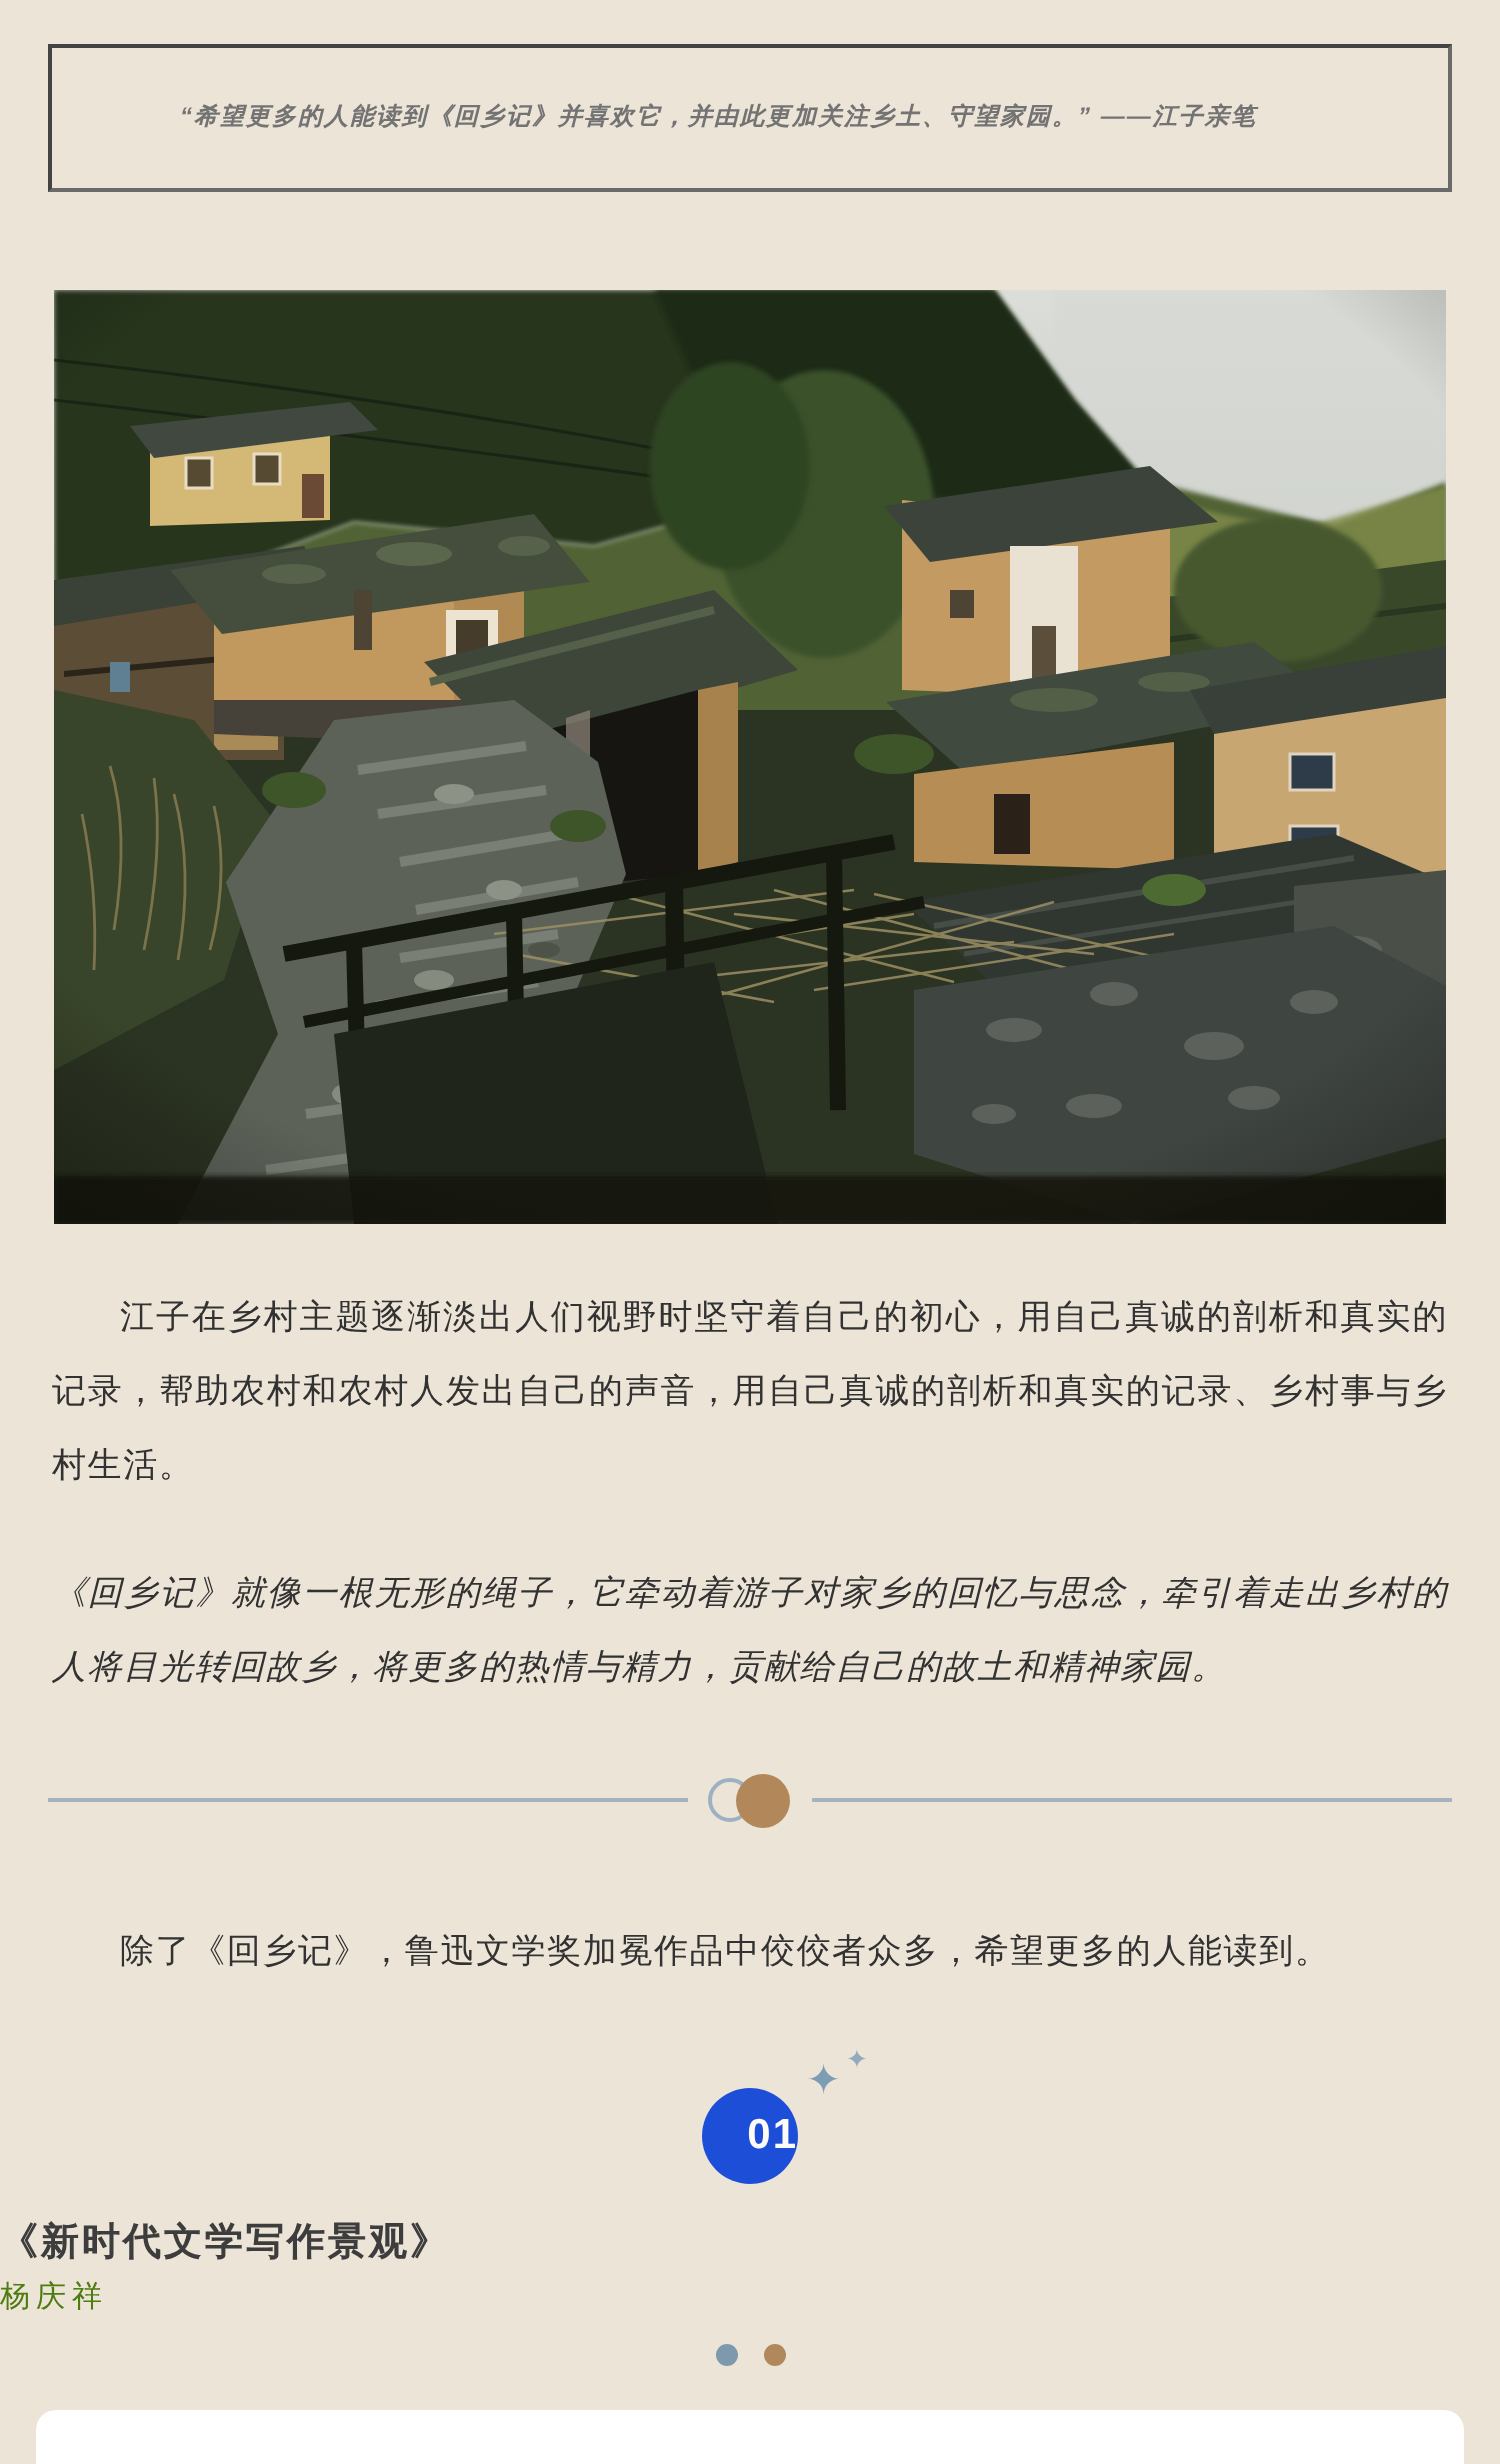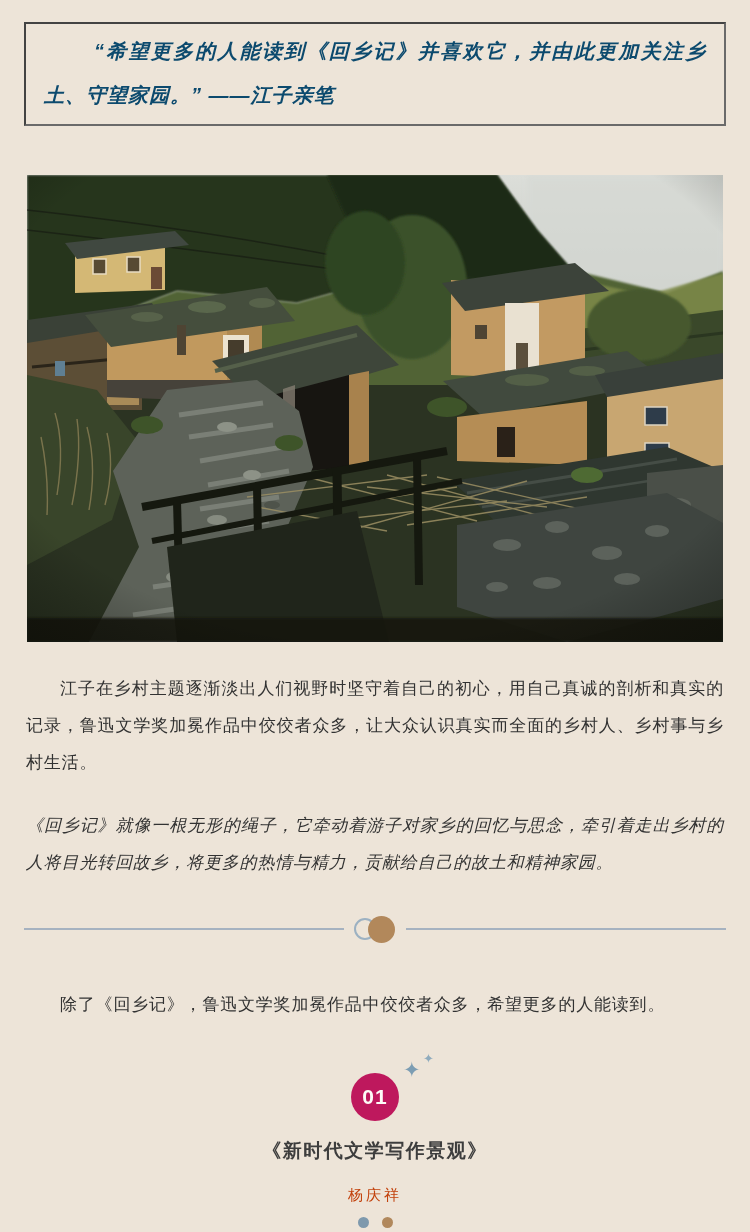--- a/index.html
+++ b/index.html
@@ -14,25 +14,25 @@
   .quote-box{
     margin:22px 24px 0;
     border:2px solid #434343;
     border-right-color:#6a6a6a;
     border-bottom-color:#6a6a6a;
     padding:5px 18px 7px;
     box-sizing:border-box;
     background:#ede4d8;
   }
   .quote-text{
-    margin:0;
-    color:#0c4a6e;
+    margin:16px;
+    color:#737373;
     font-style:italic;
     font-weight:600;
-    font-size:20px;
+    font-size:12px;
     line-height:2.2;
     letter-spacing:1px;
     text-indent:2.5em;
     text-align:justify;
   }
   
   .photo-frame{
     width:696px;height:467px;
     margin:49px auto 0;
     overflow:hidden;
@@ -71,27 +71,27 @@
   .badge-circle{
     width:48px;height:48px;border-radius:50%;
     background:#a9bcc9;
     display:flex;align-items:center;justify-content:center;
   }
   .badge-number{color:#fdfbf7;font-size:21px;font-weight:700;letter-spacing:1px;}
   .sparkle-lg{position:absolute;left:52px;top:-14px;color:#7c9db3;font-size:21px;line-height:1;}
   .sparkle-sm{position:absolute;left:72px;top:-21px;color:#8fabbd;font-size:13px;line-height:1;}
   
   .book-title{
-    margin:16px 0 0;text-align:center;
+    margin:16px 0 0;text-align:left;
     color:#3d3d3d;font-size:19px;font-weight:700;
     letter-spacing:1.5px;line-height:1.5;
   }
   .book-author{
-    margin:18px 0 0;text-align:center;
-    color:#c2410c;font-size:15px;letter-spacing:3px;line-height:1.5;
+    margin:2px 0 0;
+    color:#4d7c0f;font-size:15px;letter-spacing:3px;line-height:1.5;
   }
   
   .dots-row{display:flex;justify-content:center;gap:13px;margin-top:11px;height:11px;}
   .carousel-dot{width:11px;height:11px;border-radius:50%;cursor:pointer;}
   
   .next-card{
     margin:22px 18px 0;height:60px;
     background:#ffffff;border-radius:10px 10px 0 0;
   }
 </style>
@@ -267,36 +267,36 @@
       <ellipse cx="520" cy="408" rx="14" ry="6"></ellipse>
         <ellipse cx="470" cy="412" rx="11" ry="5"></ellipse>
       <ellipse cx="600" cy="404" rx="13" ry="6"></ellipse>
     </g>
 
     <rect x="0" y="443" width="696" height="24" fill="#141910" opacity="0.9" filter="url(#soft1)"></rect>
     <rect x="0" y="0" width="696" height="467" fill="url(#vg)"></rect>
   </svg>
 </div>
 
-<p class="para indent p1">江子在乡村主题逐渐淡出人们视野时坚守着自己的初心，用自己真诚的剖析和真实的记录，鲁迅文学奖加冕作品中佼佼者众多，让大众认识真实而全面的乡村人、乡村事与乡村生活。</p>
+<p class="para indent p1">江子在乡村主题逐渐淡出人们视野时坚守着自己的初心，用自己真诚的剖析和真实的记录，帮助农村和农村人发出自己的声音，用自己真诚的剖析和真实的记录、乡村事与乡村生活。</p>
 <p class="para p2">《回乡记》就像一根无形的绳子，它牵动着游子对家乡的回忆与思念，牵引着走出乡村的人将目光转回故乡，将更多的热情与精力，贡献给自己的故土和精神家园。</p>
 
 <div class="divider-row">
   <div class="divider-line" style="background-color: rgb(166, 178, 192);"></div>
   <div class="divider-center">
     <span class="divider-ring"></span>
     <span class="divider-dot" style="background-color: rgb(178, 136, 91);"></span>
   </div>
   <div class="divider-line" style="background-color: rgb(166, 178, 192);"></div>
 </div>
 
 <p class="para indent p3">除了《回乡记》，鲁迅文学奖加冕作品中佼佼者众多，希望更多的人能读到。</p>
 
 <div class="badge-wrap">
-  <div class="badge-circle" style="background-color: #be185d;">
+  <div class="badge-circle" style="background-color: #1d4ed8; justify-content: flex-end;">
     <span class="badge-number">01</span>
   </div>
   <span class="sparkle-lg">✦</span>
   <span class="sparkle-sm">✦</span>
 </div>
 
 <p class="book-title">《新时代文学写作景观》</p>
 <p class="book-author">杨庆祥</p>
 
 <div class="dots-row">

